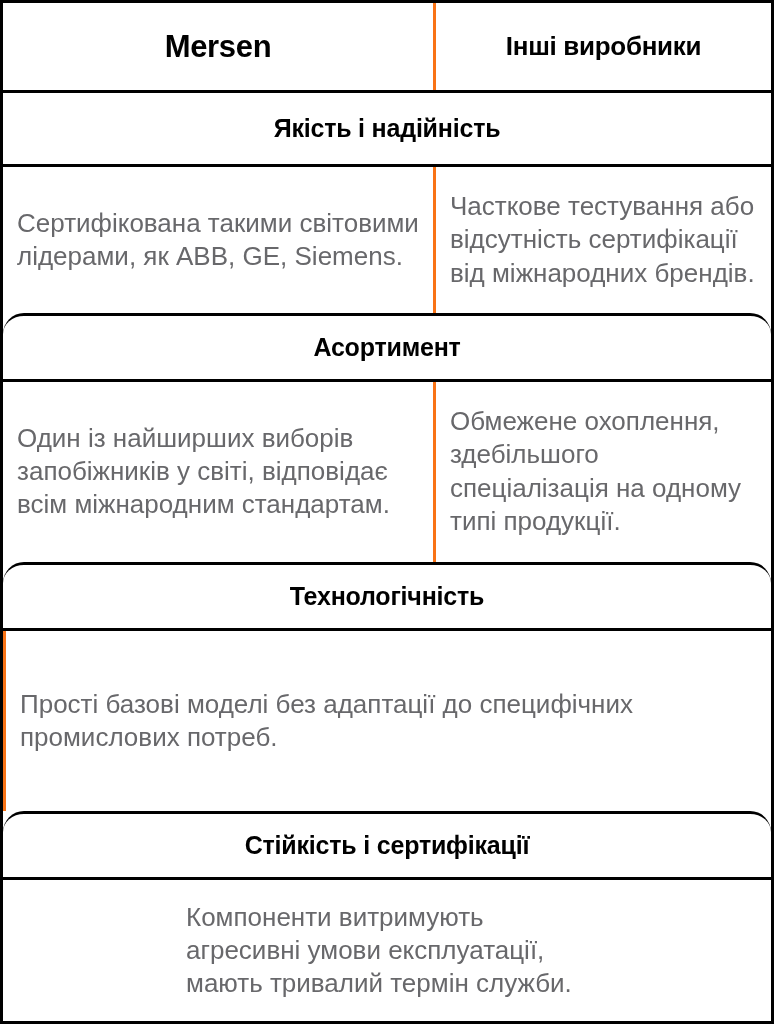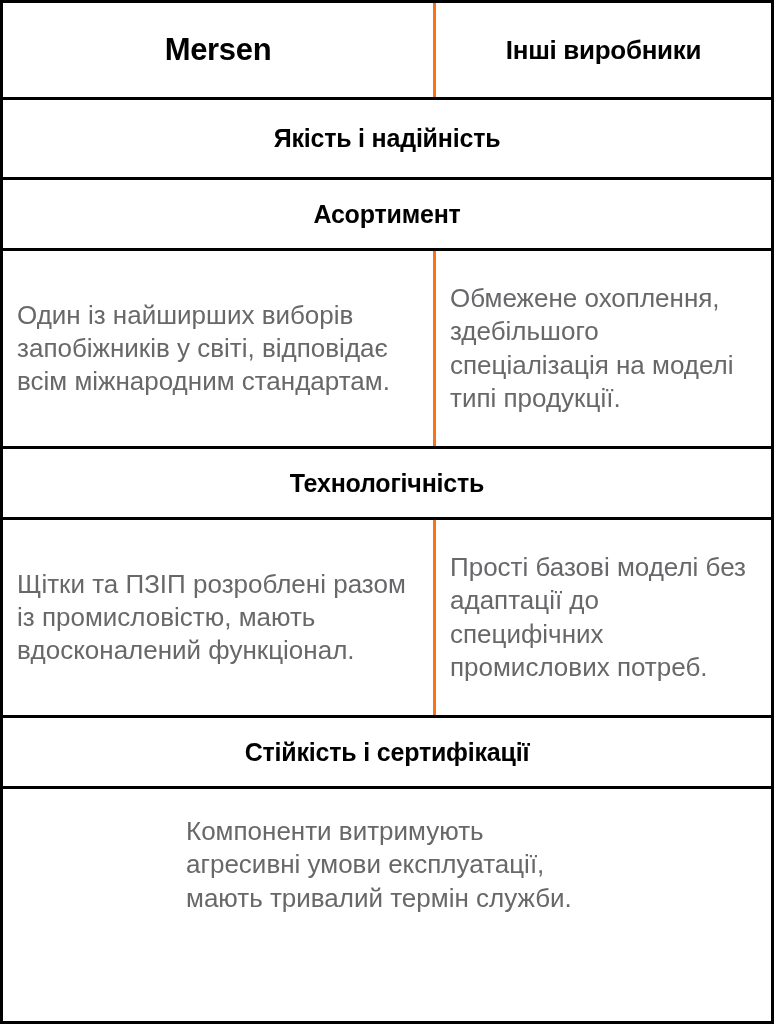--- a/index.html
+++ b/index.html
@@ -47,21 +47,21 @@
     letter-spacing: -0.3px;
   }
   .header-cell.col-left { font-size: 31px; }
   .header-cell.col-right { font-size: 26px; }
 
   .section-row {
     align-items: center;
     justify-content: flex-start;
   }
   .section-row-tall { height: 80px; }
-  .section-row-normal { height: 71px; }
+  .section-row-normal { height: 71px; border-radius: 21px; }
   .section-title {
     width: 100%;
     text-align: center;
     font-size: 25px;
     font-weight: 700;
     color: #000000;
     letter-spacing: -0.2px;
   }
 
   .content-row-a { height: 160px; }
@@ -80,34 +80,37 @@
 <div class="comparison-table">
 
   <div class="row header-row">
     <div class="cell col-left header-cell">Mersen</div>
     <div class="cell col-right header-cell">Інші виробники</div>
   </div>
 
   <div class="row section-row section-row-tall">
     <div class="section-title">Якість і надійність</div>
   </div>
+  <div class="row content-row-a">
+    <div class="cell col-left body-cell">Сертифікована такими світовими лідерами, як ABB, GE, Siemens.</div>
+    <div class="cell col-right body-cell">Часткове тестування або відсутність сертифікації від міжнародних брендів.</div>
+  </div>
 
   <div class="row section-row section-row-normal">
     <div class="section-title">Асортимент</div>
   </div>
   <div class="row content-row-b">
     <div class="cell col-left body-cell">Один із найширших виборів запобіжників у світі, відповідає всім міжнародним стандартам.</div>
-    <div class="cell col-right body-cell">Обмежене охоплення, здебільшого спеціалізація на моделі типі продукції.</div>
+    <div class="cell col-right body-cell">Обмежене охоплення, здебільшого спеціалізація на одному типі продукції.</div>
   </div>
 
   <div class="row section-row section-row-normal">
     <div class="section-title">Технологічність</div>
   </div>
   <div class="row content-row-b">
-    <div class="cell col-left body-cell">Щітки та ПЗІП розроблені разом із промисловістю, мають вдосконалений функціонал.</div>
     <div class="cell col-right body-cell">Прості базові моделі без адаптації до специфічних промислових потреб.</div>
   </div>
 
   <div class="row section-row section-row-normal">
     <div class="section-title">Стійкість і сертифікації</div>
   </div>
   <div class="row content-row-c">
     <div class="cell col-left body-cell">Компоненти витримують агресивні умови експлуатації, мають тривалий термін служби.</div>
   </div>
 

